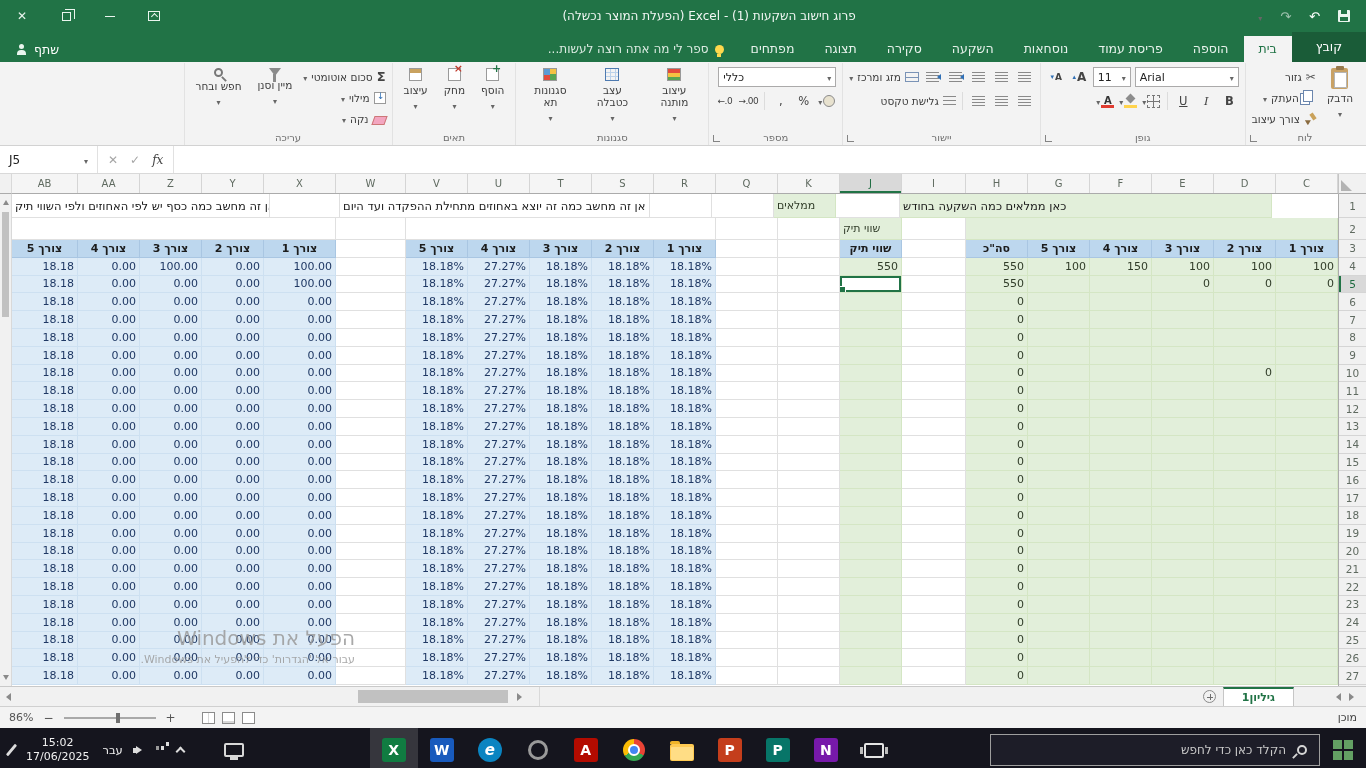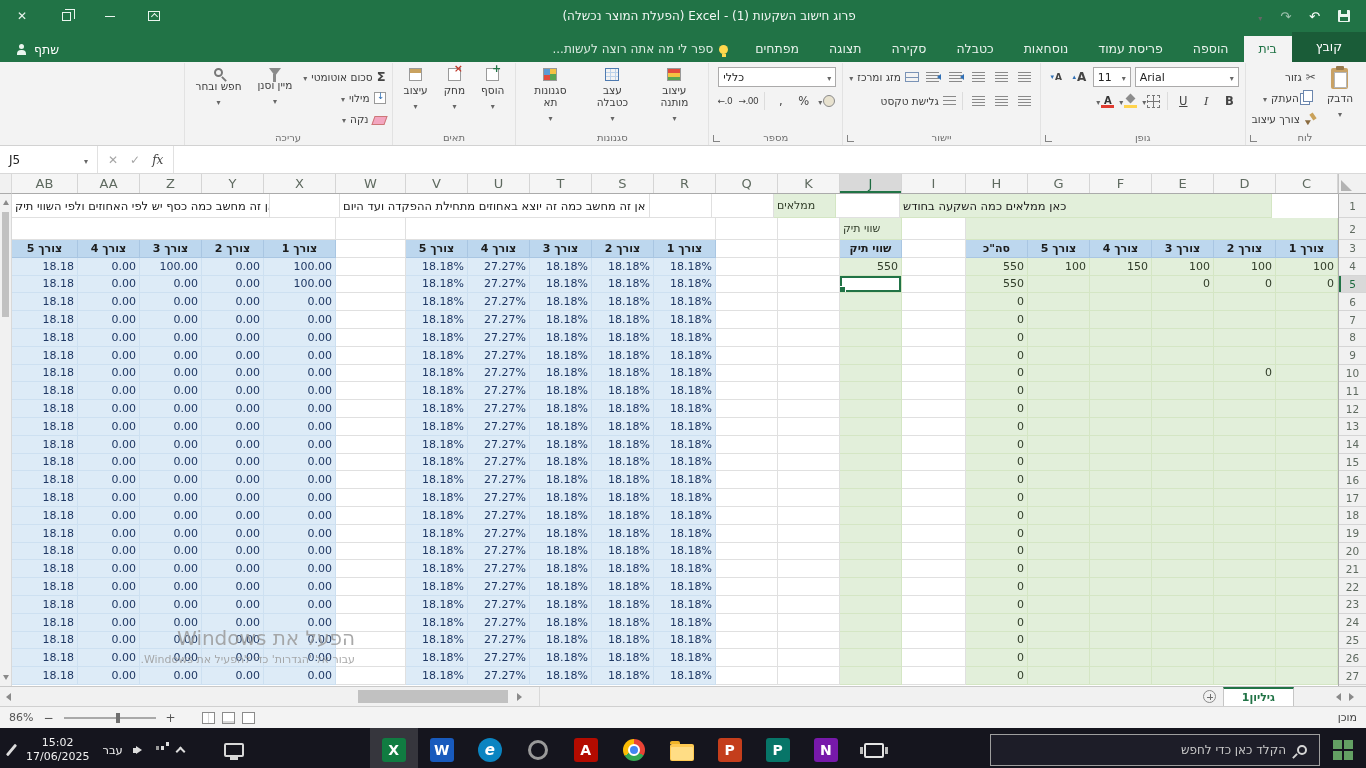--- a/index.html
+++ b/index.html
@@ -98,21 +98,21 @@
 .fbar{height:28px;background:#fff;border-bottom:1px solid #d9d9d9;display:flex;align-items:stretch}
 .namebox{width:98px;display:flex;align-items:center;justify-content:space-between;padding:0 9px;font-size:12px;color:#222;border-right:1px solid #e1e1e1}
 .fbtns{display:flex;align-items:center;gap:12px;padding:0 10px;border-right:1px solid #e1e1e1;color:#a5a5a5;font-size:12px}
 .fx{font-style:italic;font-family:"DejaVu Serif",serif;color:#444}
 .finput{flex:1;background:#fff}
 
 
 .sheet{height:512px;display:grid;grid-template-columns:12px 1326px 28px;grid-template-rows:20px 492px;position:relative;background:#fff}
 .vs-corner{background:#f1f1f1;border-right:1px solid #d9d9d9;border-bottom:1px solid #ababab}
 .colhdrs{display:flex;background:#f5f5f5;border-bottom:1px solid #ababab;overflow:hidden}
-.colh{height:100%;display:flex;align-items:center;justify-content:center;font-size:13px;color:#5f6a60;border-right:1px solid #d5d5d5;background:#f5f5f5}
+.colh{height:100%;display:flex;align-items:center;justify-content:center;font-size:10px;color:#5f6a60;border-right:1px solid #d5d5d5;background:#f5f5f5}
 .colh.selcol{background:#d9d9d9;box-shadow:inset 0 -2px 0 #217346;color:#1d6b40}
 .corner{background:#f1f1f1;position:relative;border-bottom:1px solid #ababab;border-left:1px solid #c5c5c5}
 .corner::after{content:"";position:absolute;bottom:2px;left:2px;border-bottom:11px solid #b3b3b3;border-right:11px solid transparent}
 .vscroll{background:#f1f1f1;border-right:1px solid #d9d9d9;position:relative}
 .vthumb{position:absolute;left:2px;top:18px;width:7px;height:105px;background:#c1c1c1}
 .varr{position:absolute;left:3px;width:0;height:0;border-left:3px solid transparent;border-right:3px solid transparent}
 .varr.up{top:6px;border-bottom:5px solid #8a8a8a}
 .varr.dn{bottom:6px;border-top:5px solid #8a8a8a}
 .gridbody{overflow:hidden;background:#fff}
 .grow{display:flex}
@@ -219,21 +219,21 @@
   </div>
 </div>
 
 <div class="tabrow">
   <div class="tabs">
       <div class="rtab file">קובץ</div>
       <div class="rtab active">בית</div>
       <div class="rtab">הוספה</div>
       <div class="rtab">פריסת עמוד</div>
       <div class="rtab">נוסחאות</div>
-      <div class="rtab">כטבלה</div>
+      <div class="rtab">השקעה</div>
       <div class="rtab">סקירה</div>
       <div class="rtab">תצוגה</div>
       <div class="rtab">מפתחים</div>
     </div>
   <div class="tellme">
     <span class="bulb"></span>
     <span>ספר לי מה אתה רוצה לעשות...</span>
   </div>
   <div class="share">
     <span>שתף</span>

